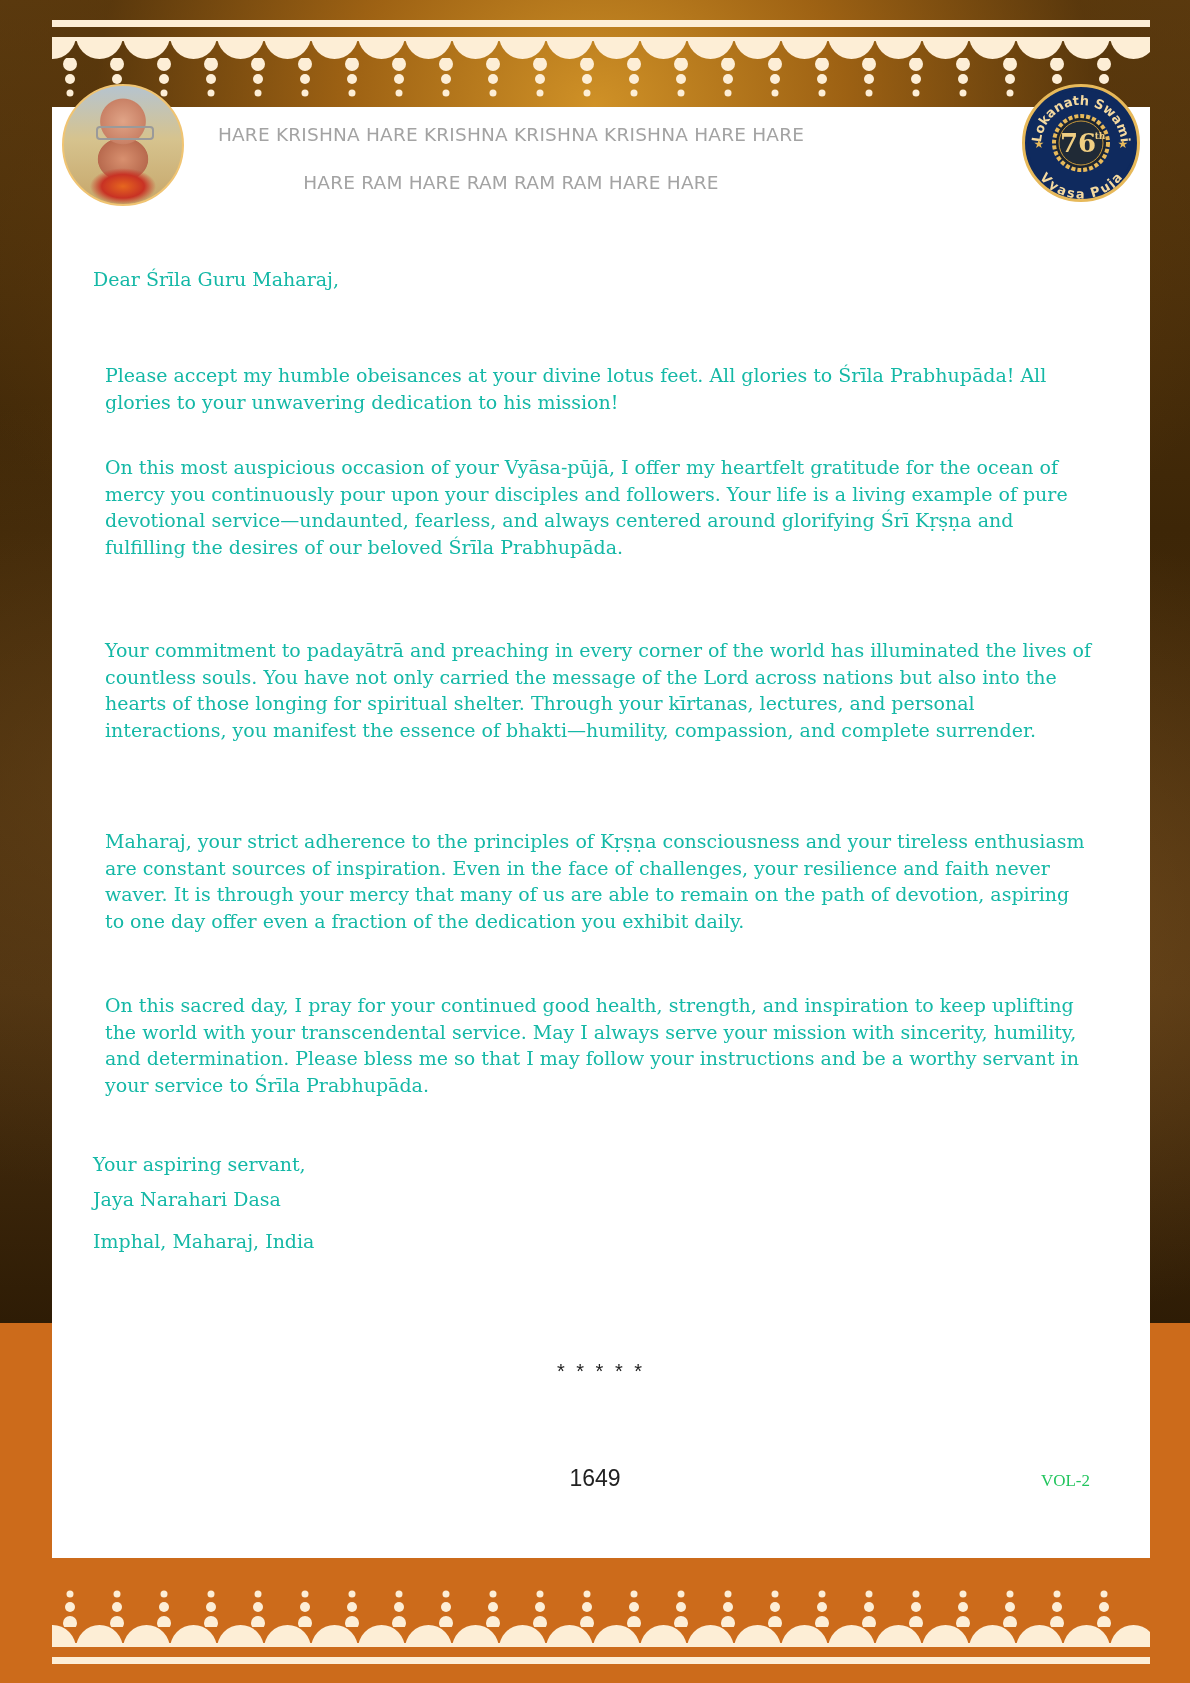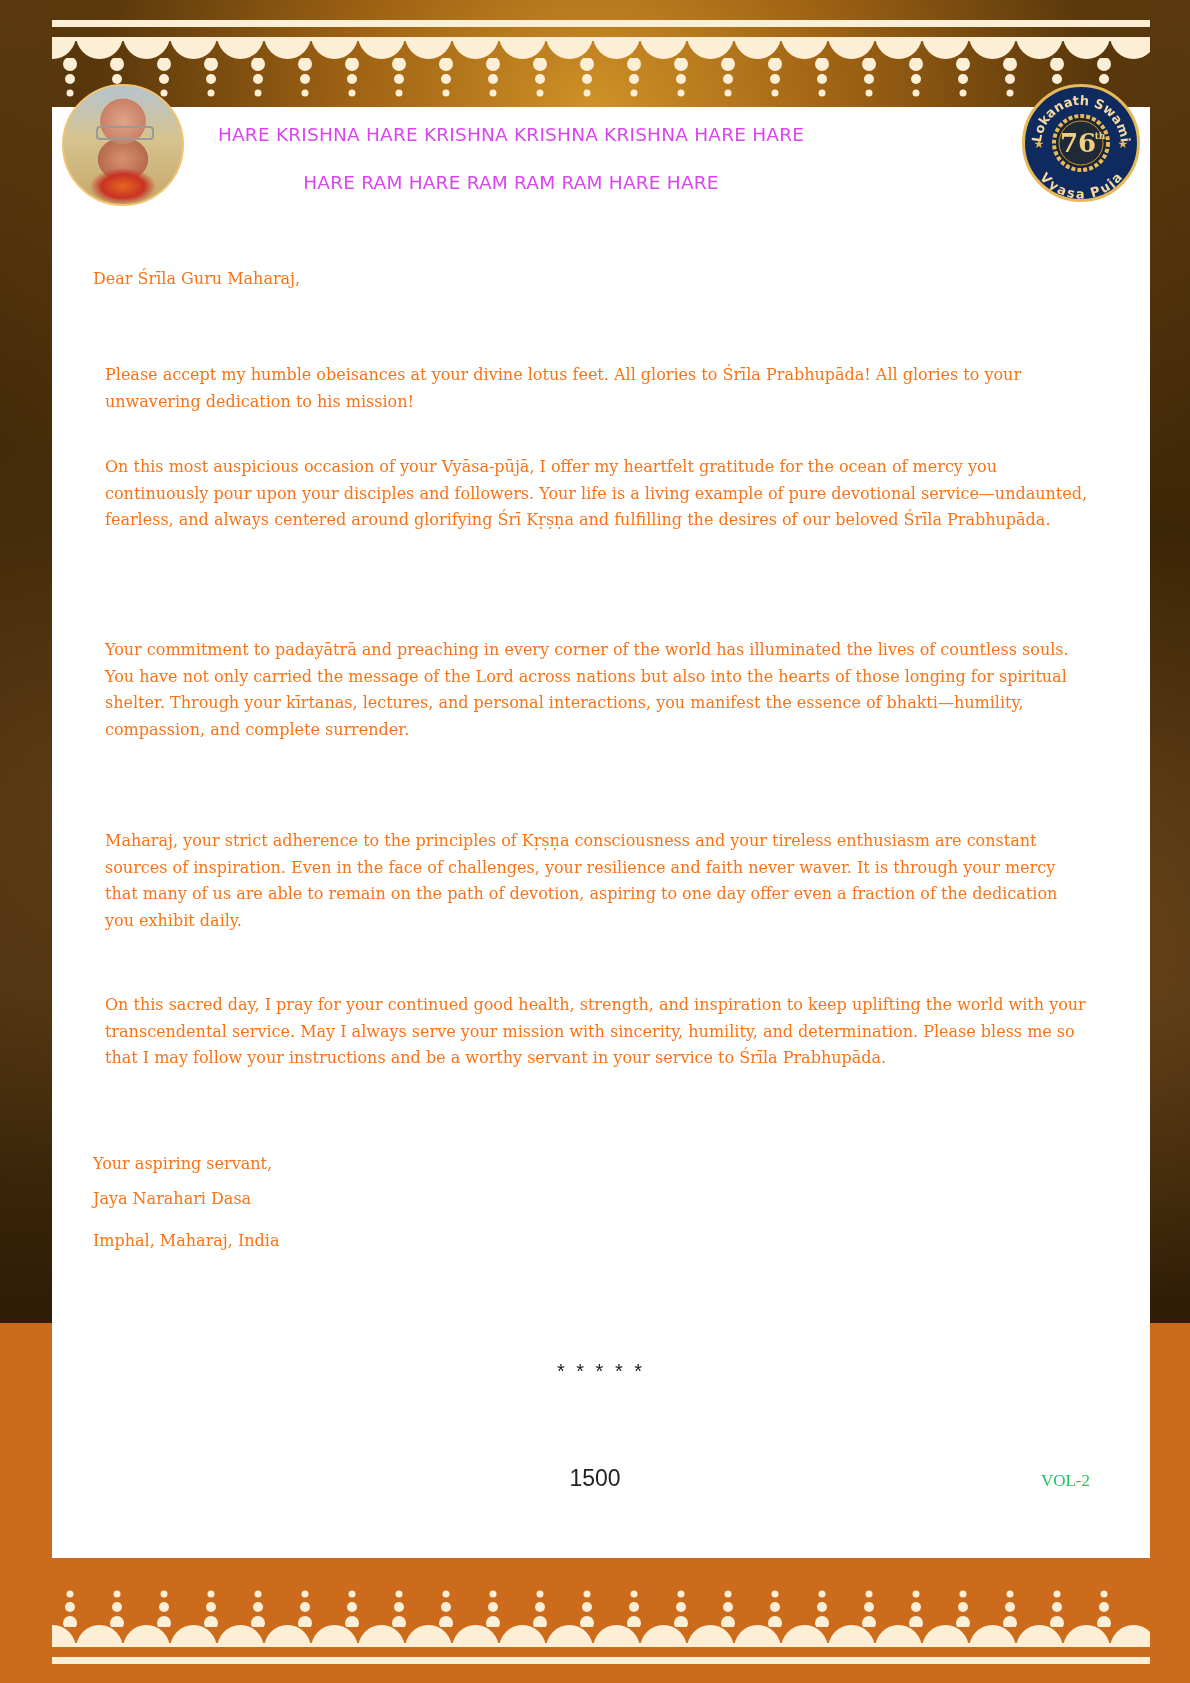--- a/index.html
+++ b/index.html
@@ -25,25 +25,25 @@
       radial-gradient(circle at 50% 30%, #e0a487 0%, #c98166 22%, rgba(0,0,0,0) 23%),
       radial-gradient(ellipse 40% 22% at 50% 85%, #e6661f 0%, #c83224 45%, rgba(0,0,0,0) 70%),
       radial-gradient(ellipse 35% 30% at 50% 62%, #d8906f 0%, #b86a4e 60%, rgba(0,0,0,0) 62%),
       linear-gradient(180deg, #b6c4cf 0%, #d6c38e 45%, #c6a66a 100%);
   }
   .avatar .glasses { position:absolute; left:32px; top:40px; width:54px; height:10px; border:2px solid #9a9a9a; border-radius:4px; }
   .badge { position:absolute; left:1022px; top:84px; width:118px; height:118px; border-radius:50%;
     background:#0f2a5e; border:3px solid #e7b95a; box-sizing:border-box; overflow:hidden; }
   .badge svg { position:absolute; left:0; top:0; }
 
-  .chant { position:absolute; left:52px; width:918px; text-align:center; color:#d946ef;
+  .chant { position:absolute; left:52px; width:918px; text-align:center; color:#a3a3a3;
     font-family:"DejaVu Sans", sans-serif; font-size:18.5px; letter-spacing:0.2px; }
 
-  .body-text { position:absolute; left:93px; width:1010px; color:#f97316;
-    font-family:"DejaVu Serif", serif; font-size:16px; line-height:26.5px; }
+  .body-text { position:absolute; left:93px; width:1010px; color:#14b8a6;
+    font-family:"DejaVu Serif", serif; font-size:19px; line-height:26.5px; }
   .body-text p { margin:12px; }
 
   .stars { position:absolute; left:52px; width:1098px; top:1360px; text-align:center;
     font-family:"Liberation Sans", sans-serif; font-size:20px; color:#222; letter-spacing:3px; }
   .pagenum { position:absolute; left:520px; width:150px; top:1465px; text-align:center;
     font-family:"Liberation Sans", sans-serif; font-size:23px; color:#222; }
   .vol { position:absolute; left:1000px; width:90px; top:1471px; text-align:right;
     font-family:"Liberation Serif", serif; font-size:17px; color:#22c55e; }
 </style>
 </head>
@@ -301,14 +301,14 @@
 </div>
 <div class="body-text" style="top:980px;">
   <p>On this sacred day, I pray for your continued good health, strength, and inspiration to keep uplifting the world with your transcendental service. May I always serve your mission with sincerity, humility, and determination. Please bless me so that I may follow your instructions and be a worthy servant in your service to Śrīla Prabhupāda.</p>
 </div>
 
 <div class="body-text" style="top:1144px;margin-top:7px;">Your aspiring servant,</div>
 <div class="body-text" style="top:1186px;">Jaya Narahari Dasa</div>
 <div class="body-text" style="top:1228px;">Imphal, Maharaj, India</div>
 
 <div class="stars">* * * * *</div>
-<div class="pagenum">1500</div>
+<div class="pagenum">1649</div>
 <div class="vol">VOL-2</div>
 
 </body></html>

